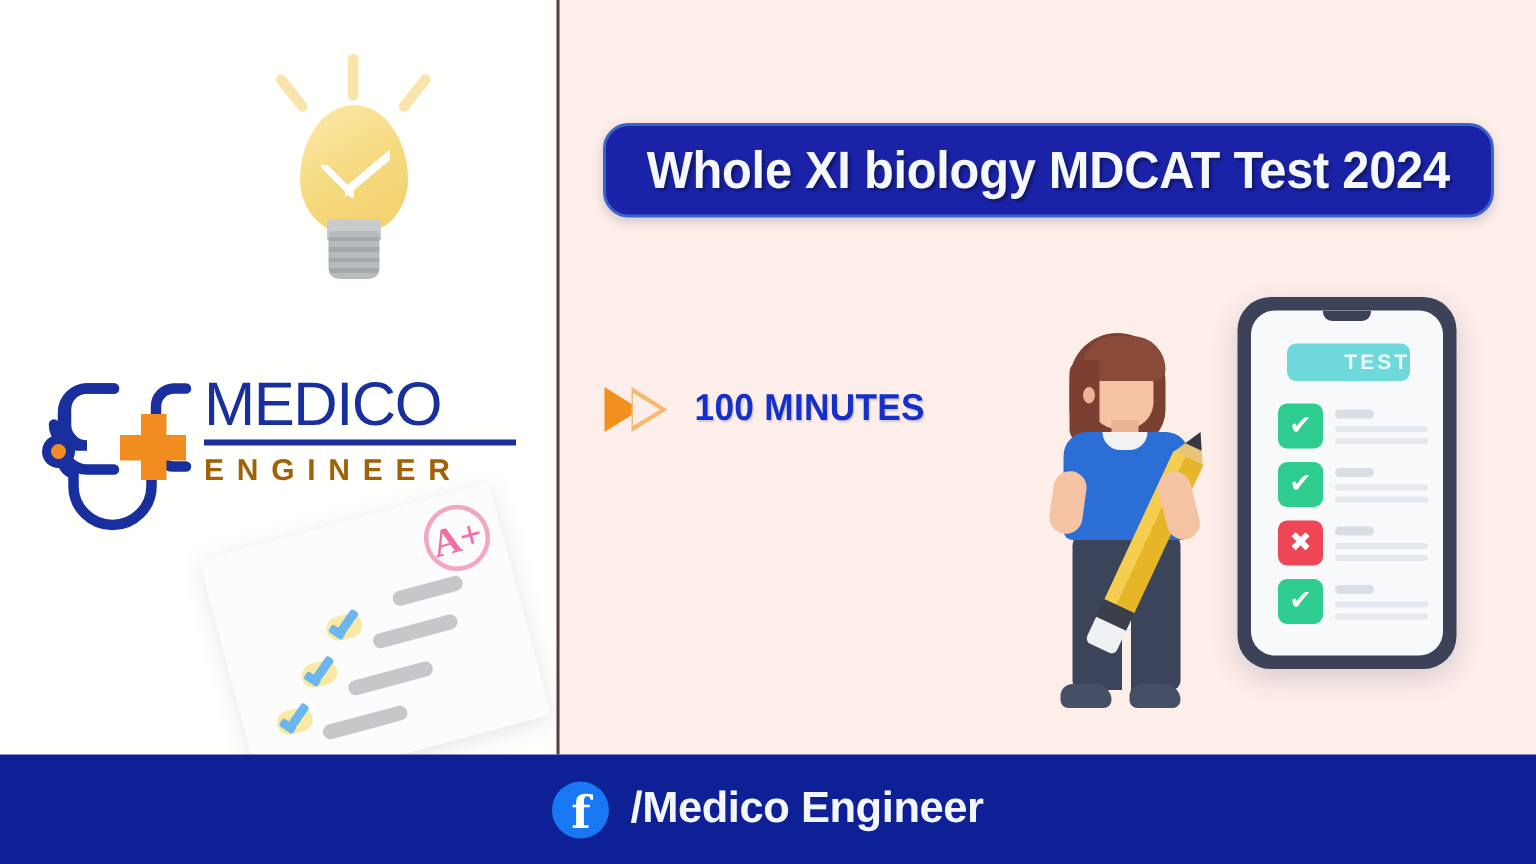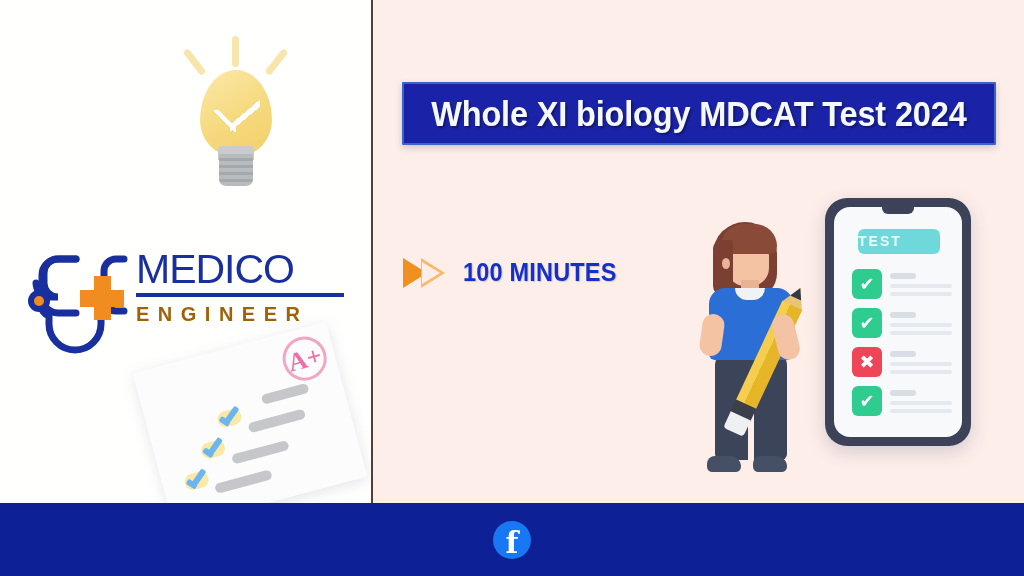--- a/index.html
+++ b/index.html
@@ -189,21 +189,21 @@
     background: #fdeeea;
     overflow: hidden;
   }
 
   #title-banner {
     position: absolute;
     left: 29px; top: 82px;
     width: 594px; height: 63px;
     background: #1a23a8;
     border: 2px solid #3c63c8;
-    border-radius: 1px;
+    border-radius: 17px;
     display: flex;
     align-items: center;
     justify-content: center;
     box-shadow: 0 3px 7px rgba(60,60,90,.22);
   }
   #title-text {
     color: #f6f8ff;
     font-family: "Liberation Sans Narrow", "Liberation Sans", sans-serif;
     font-weight: bold;
     font-size: 35px;
@@ -318,21 +318,21 @@
     left: 24px; top: 22px;
     width: 82px; height: 25px;
     background: #6fd8da;
     border-radius: 6px;
     color: #eafcfd;
     font-family: "Liberation Sans", sans-serif;
     font-weight: bold;
     font-size: 14px;
     letter-spacing: 2px;
     line-height: 25px;
-    text-align: left;
+    text-align: right;
   }
   .q-row { position: absolute; left: 18px; width: 100px; height: 34px; }
   .q-box {
     position: absolute;
     left: 0; top: 0;
     width: 30px; height: 30px;
     border-radius: 6px;
     color: #ffffff;
     font-size: 18px;
     line-height: 30px;
@@ -503,15 +503,16 @@
           <span class="q-l3"></span>
         </div>
       </div>
     </div>
   </div>
 
   <div id="footer">
     <span id="fb-icon">
       <span id="fb-glyph">f</span>
     </span>
+    <span id="footer-text">/Medico Engineer</span>
   </div>
 
 </div>
 
 </body></html>

